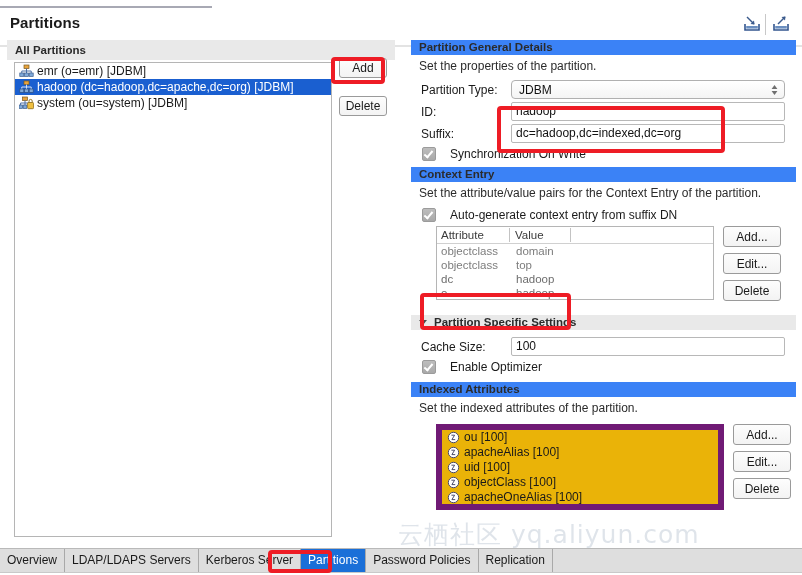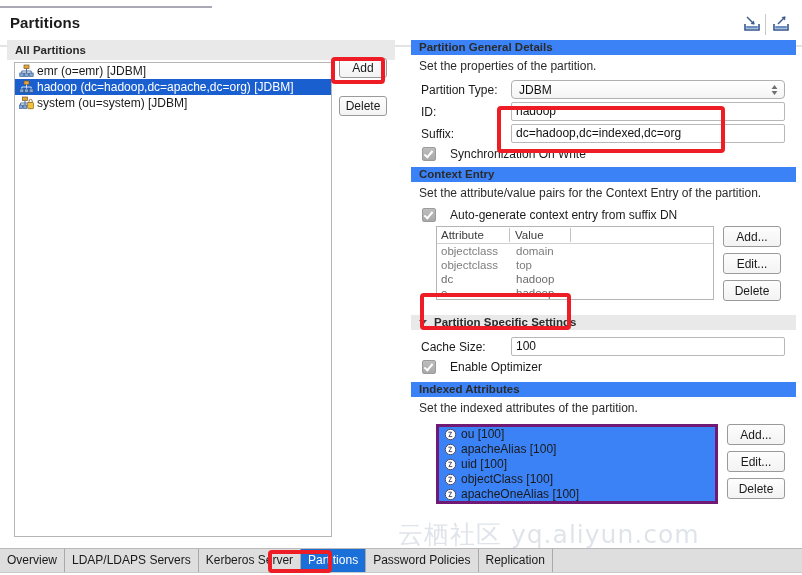--- a/index.html
+++ b/index.html
@@ -223,22 +223,22 @@
     width: 0; height: 0;
     border-left: 4.5px solid transparent;
     border-right: 4.5px solid transparent;
     border-top: 5px solid #4a4a4a;
     margin-right: 7px;
   }
 
   
   .ialist {
     width: 276px; height: 74px;
-    border: 3px solid #701a75;
-    background: #3b82f6;
+    border: 6px solid #701a75;
+    background: #eab308;
     overflow: hidden;
   }
   .iarow {
     height: 15px; line-height: 15px;
     font-size: 12px; color: #1a1a1a;
     padding-left: 5px;
     display: flex; align-items: center;
   }
   .iaicon { width: 13px; height: 13px; margin-right: 4px; flex: none; }
 

